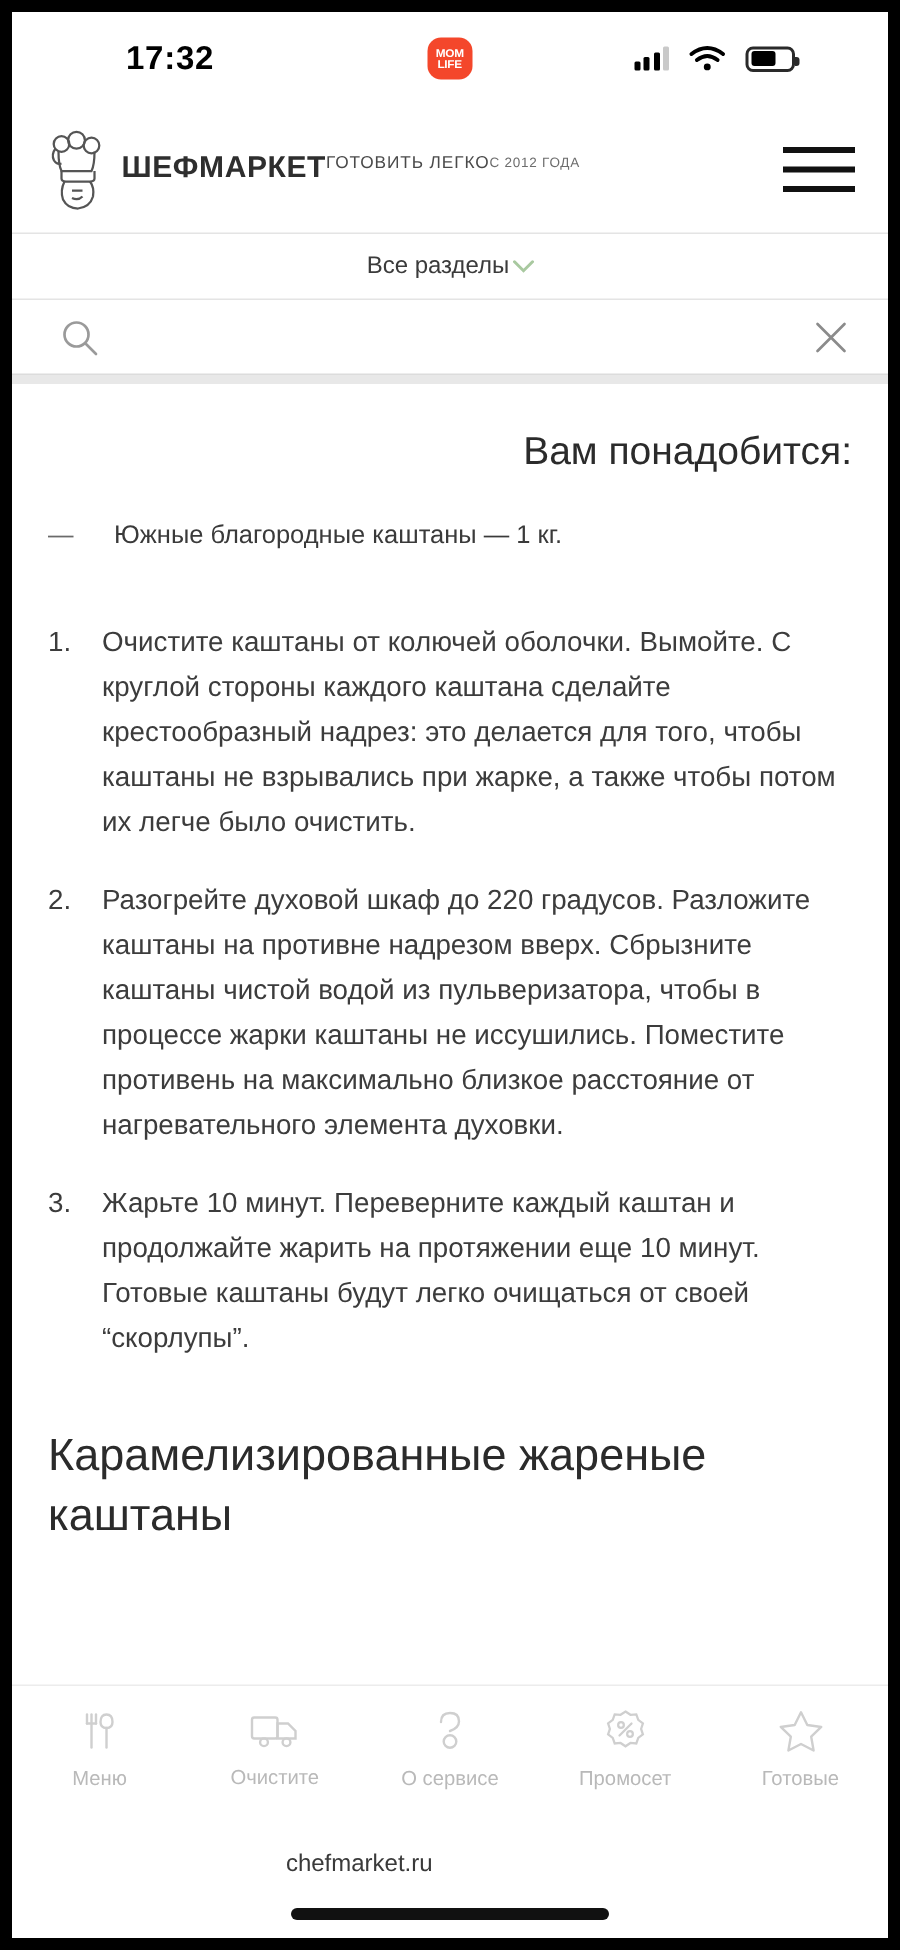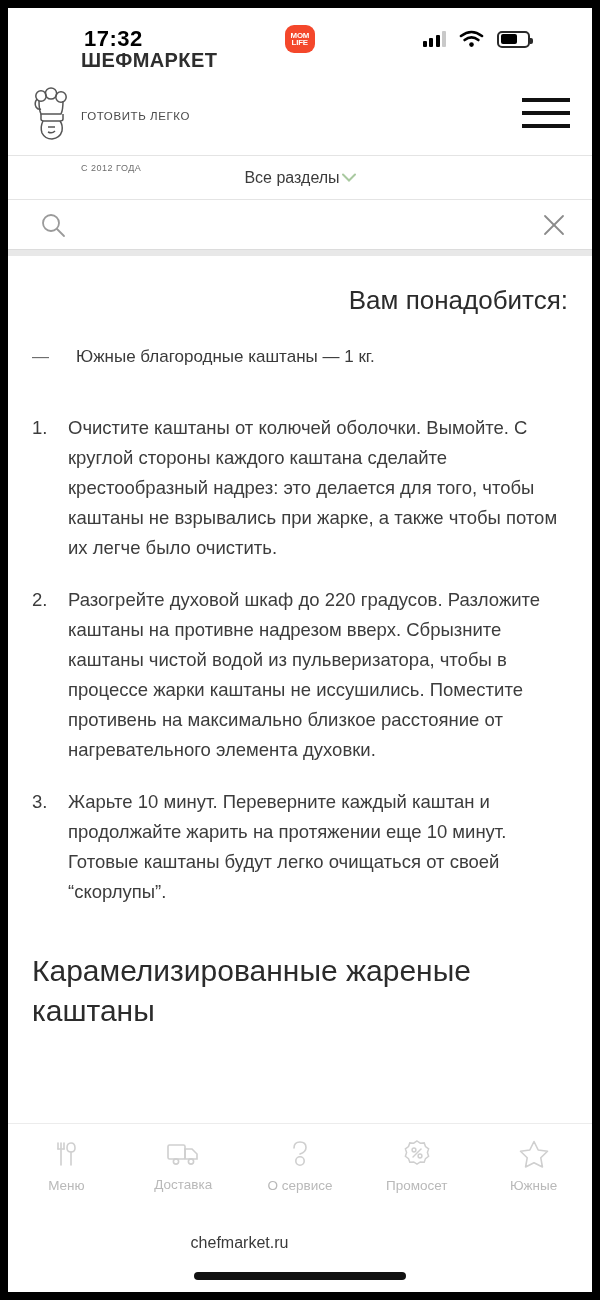--- a/index.html
+++ b/index.html
@@ -90,21 +90,21 @@
     height:86px;
     background:#fff;
     border-bottom:1px solid #e4e4e4;
     display:flex; align-items:center;
   }
   .logo {
     display:flex; align-items:center;
     margin-left:22px; gap:9px;
   }
   .logo-mark { width:42px; height:56px; flex:none; }
-  .logo-text { display:flex; flex-direction:column;gap:36px; }
+  .logo-text { display:flex; flex-direction:row; }
   .logo-title {
     font-size:20px; font-weight:bold;
     color:#2e2e2e; letter-spacing:0.4px;
     line-height:1.15;
   }
   .logo-sub {
     font-size:11.5px; color:#4a4a4a;
     letter-spacing:0.6px; line-height:1.5;
   }
   .logo-year {
@@ -335,21 +335,21 @@
 
     <div class="nav-item">
       <svg width="34" height="28" viewBox="0 0 34 28">
         <g stroke="#cfcfcf" stroke-width="1.6" fill="none">
           <rect x="2" y="5" width="17" height="14" rx="1.5"></rect>
           <path d="M19 9 L26 9 L31 14 L31 19 L19 19 Z"></path>
           <circle cx="10" cy="21.5" r="2.6"></circle>
           <circle cx="25" cy="21.5" r="2.6"></circle>
         </g>
       </svg>
-      <span class="nav-label">Доставка</span>
+      <span class="nav-label">Очистите</span>
     </div>
 
     <div class="nav-item">
       <svg width="26" height="30" viewBox="0 0 26 30">
         <g stroke="#cfcfcf" stroke-width="1.6" fill="none" stroke-linecap="round">
           <path d="M7 9 Q7 3 13 3 Q19 3 19 8.5 Q19 13 13 15"></path>
           <circle cx="13" cy="22" r="4.2"></circle>
         </g>
       </svg>
       <span class="nav-label">О сервисе</span>
@@ -364,21 +364,21 @@
           <line x1="19" y1="10" x2="11" y2="18" stroke-linecap="round"></line>
         </g>
       </svg>
       <span class="nav-label">Промосет</span>
     </div>
 
     <div class="nav-item">
       <svg width="32" height="30" viewBox="0 0 32 30">
         <path d="M16 2.5 L20.2 11 L29.5 12.3 L22.8 18.8 L24.4 28 L16 23.7 L7.6 28 L9.2 18.8 L2.5 12.3 L11.8 11 Z" stroke="#cfcfcf" stroke-width="1.6" fill="none" stroke-linejoin="round"></path>
       </svg>
-      <span class="nav-label">Южные</span>
+      <span class="nav-label">Готовые</span>
     </div>
 
   </div>
 
   <div class="footer-url">chefmarket.ru</div>
   <div class="home-indicator"></div>
 
  </div>
 </div>
 

